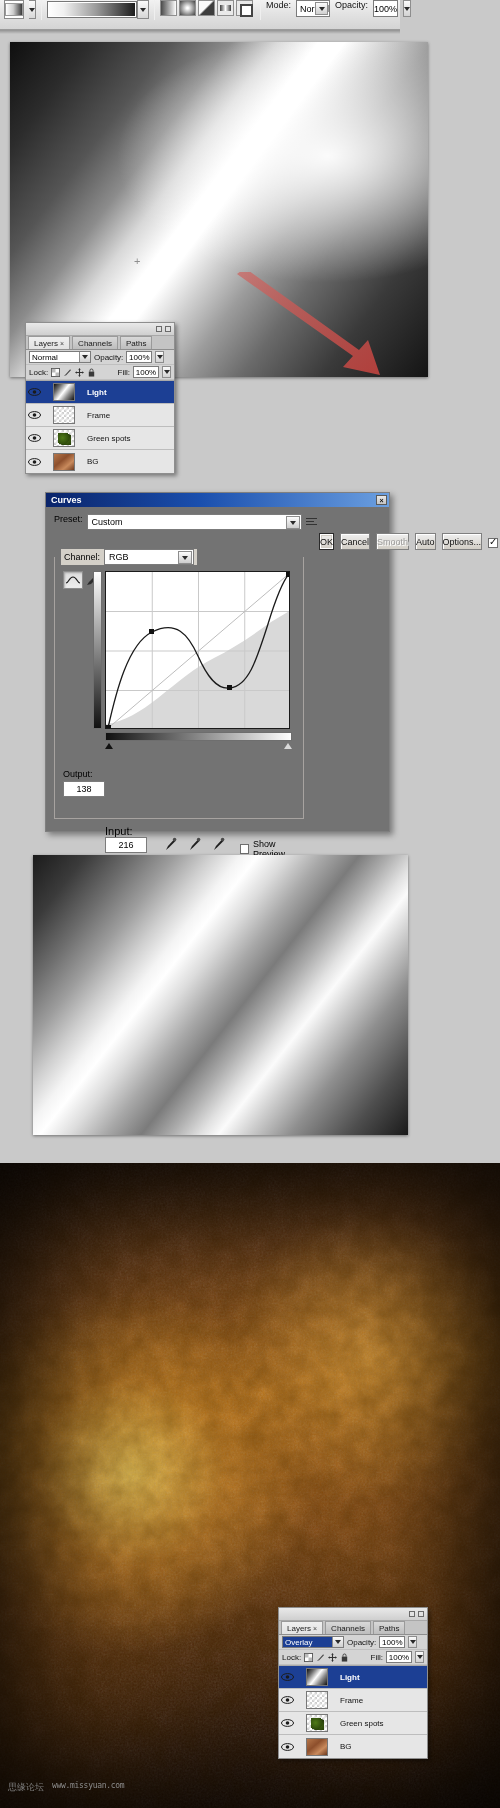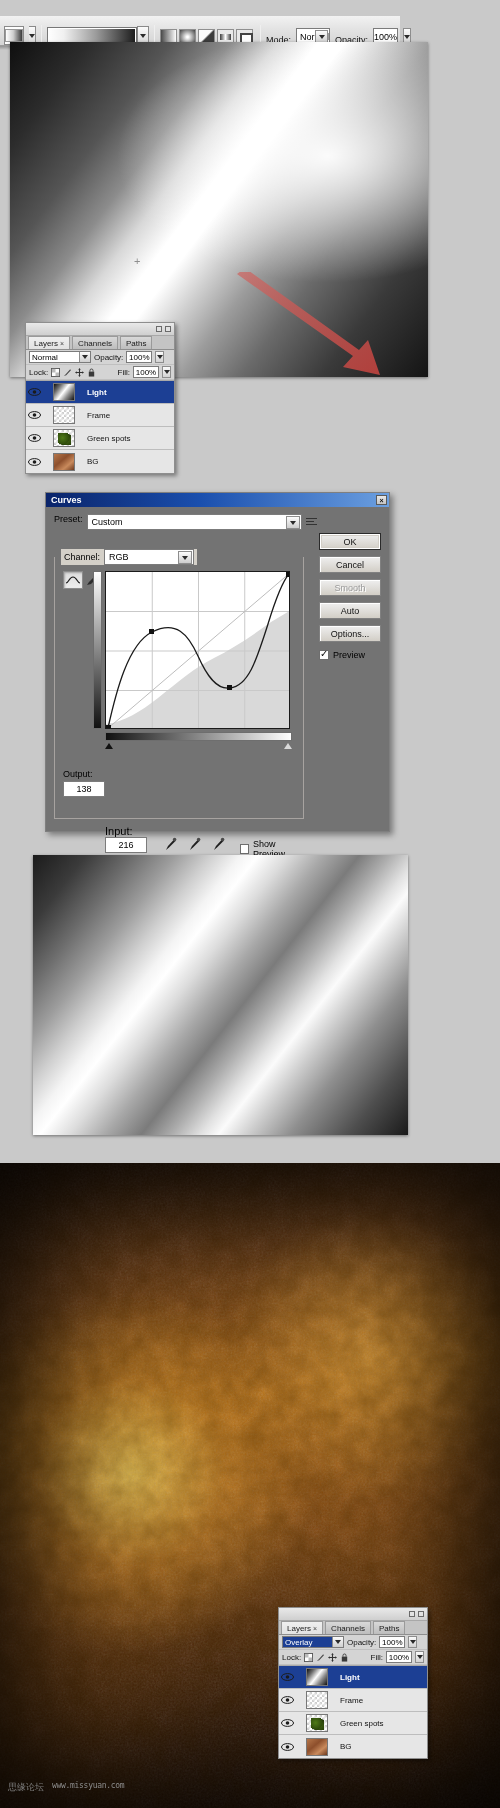--- a/index.html
+++ b/index.html
@@ -13,21 +13,21 @@
     position:relative;
     overflow:hidden;
   }
   .page { position:relative; width:500px; height:1808px; background:#c9c9c9; }
 
   
   .optbar{
     position:absolute; left:0; top:0; width:400px; height:30px;
     background:linear-gradient(180deg,#f2f2f2 0%,#e3e3e3 45%,#d4d4d4 100%);
     border-bottom:1px solid #9a9a9a;
-    display:flex; align-items:flex-end; padding:0 4px; gap:5px;margin-top:16px;
+    display:flex; align-items:flex-start; padding:0 4px; gap:5px;
   }
   .optbar .shadow{position:absolute;left:0;top:30px;width:400px;height:4px;background:linear-gradient(180deg,rgba(0,0,0,.28),rgba(0,0,0,0));}
   .sw-well{
     width:26px;height:19px;border:1px solid #8a8a8a;background:#fff;
     display:flex;align-items:center;justify-content:center;
   }
   .sw-grad{width:18px;height:13px;background:linear-gradient(90deg,#fff 0%,#cfcfcf 45%,#3a3a3a 100%);border:1px solid #999;}
   .tiny-arrow{
     width:13px;height:19px;border:1px solid #8a8a8a;border-left:none;background:linear-gradient(180deg,#fbfbfb,#d8d8d8);
     display:flex;align-items:center;justify-content:center;
@@ -180,21 +180,21 @@
   .outfield{position:absolute;left:8px;top:224px;width:42px;height:16px;border:1px solid #7b7b7b;background:#fff;font-size:9px;text-align:center;line-height:15px;}
   .inlabel{position:absolute;left:50px;top:268px;font-size:11px;}
   .infield{position:absolute;left:50px;top:280px;width:42px;height:16px;border:1px solid #7b7b7b;background:#fff;font-size:9px;text-align:center;line-height:15px;}
   .droppers{position:absolute;left:110px;top:280px;display:flex;gap:12px;}
   .showclip{position:absolute;left:185px;top:282px;display:flex;align-items:center;gap:4px;font-size:9px;}
   .chk{width:10px;height:10px;border:1px solid #6e6e6e;background:#fff;position:relative;}
   .chk.on:after{content:"✓";position:absolute;left:0px;top:-3px;font-size:10px;color:#111;}
   .cdo{position:absolute;left:10px;top:305px;display:flex;align-items:center;gap:5px;font-size:9px;}
   .disc{width:11px;height:11px;border-radius:50%;border:1px solid #7a7a7a;background:linear-gradient(180deg,#f0f0f0,#ccc);font-size:7px;line-height:9px;text-align:center;}
   .cdo-line{position:absolute;left:112px;top:310px;width:222px;height:1px;background:#a7a3a0;border-bottom:1px solid #fff;}
-  .btncol{position:absolute;right:8px;top:26px;width:62px;display:flex;flex-direction:column;gap:6px;}
+  .btncol{position:absolute;right:8px;top:26px;width:62px;display:flex;flex-direction:row;gap:6px;}
   .btn{
     height:17px;border:1px solid #808080;
     background:linear-gradient(180deg,#efefef,#d2cec6);
     font-size:9px;display:flex;align-items:center;justify-content:center;color:#111;
     box-shadow:inset 1px 1px 0 #fff;
   }
   .btn.default{border:1px solid #2a2a2a;box-shadow:inset 0 0 0 1px #fff, inset 0 0 0 2px #d2cec6;}
   .btn.dis{color:#9a9a9a;text-shadow:1px 1px 0 #fff;}
   .prevrow{display:flex;align-items:center;gap:4px;font-size:9px;margin-top:2px;}
 

